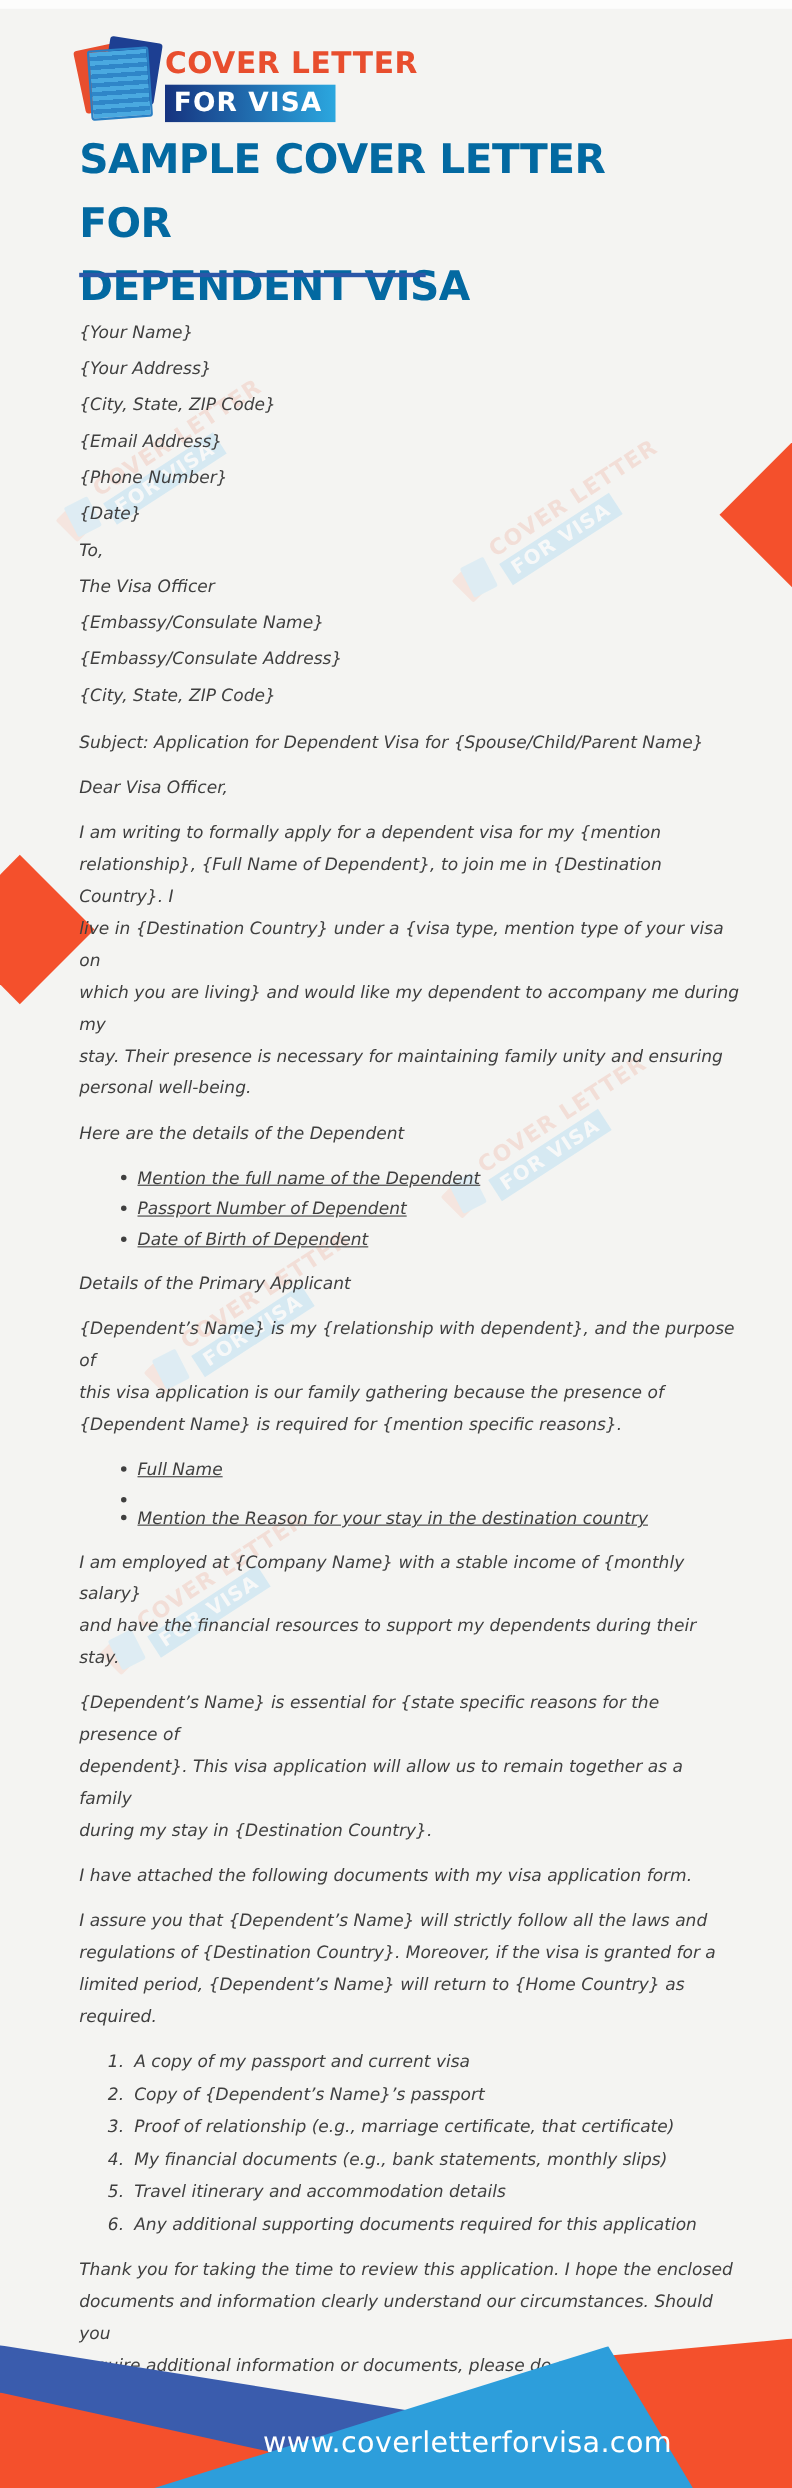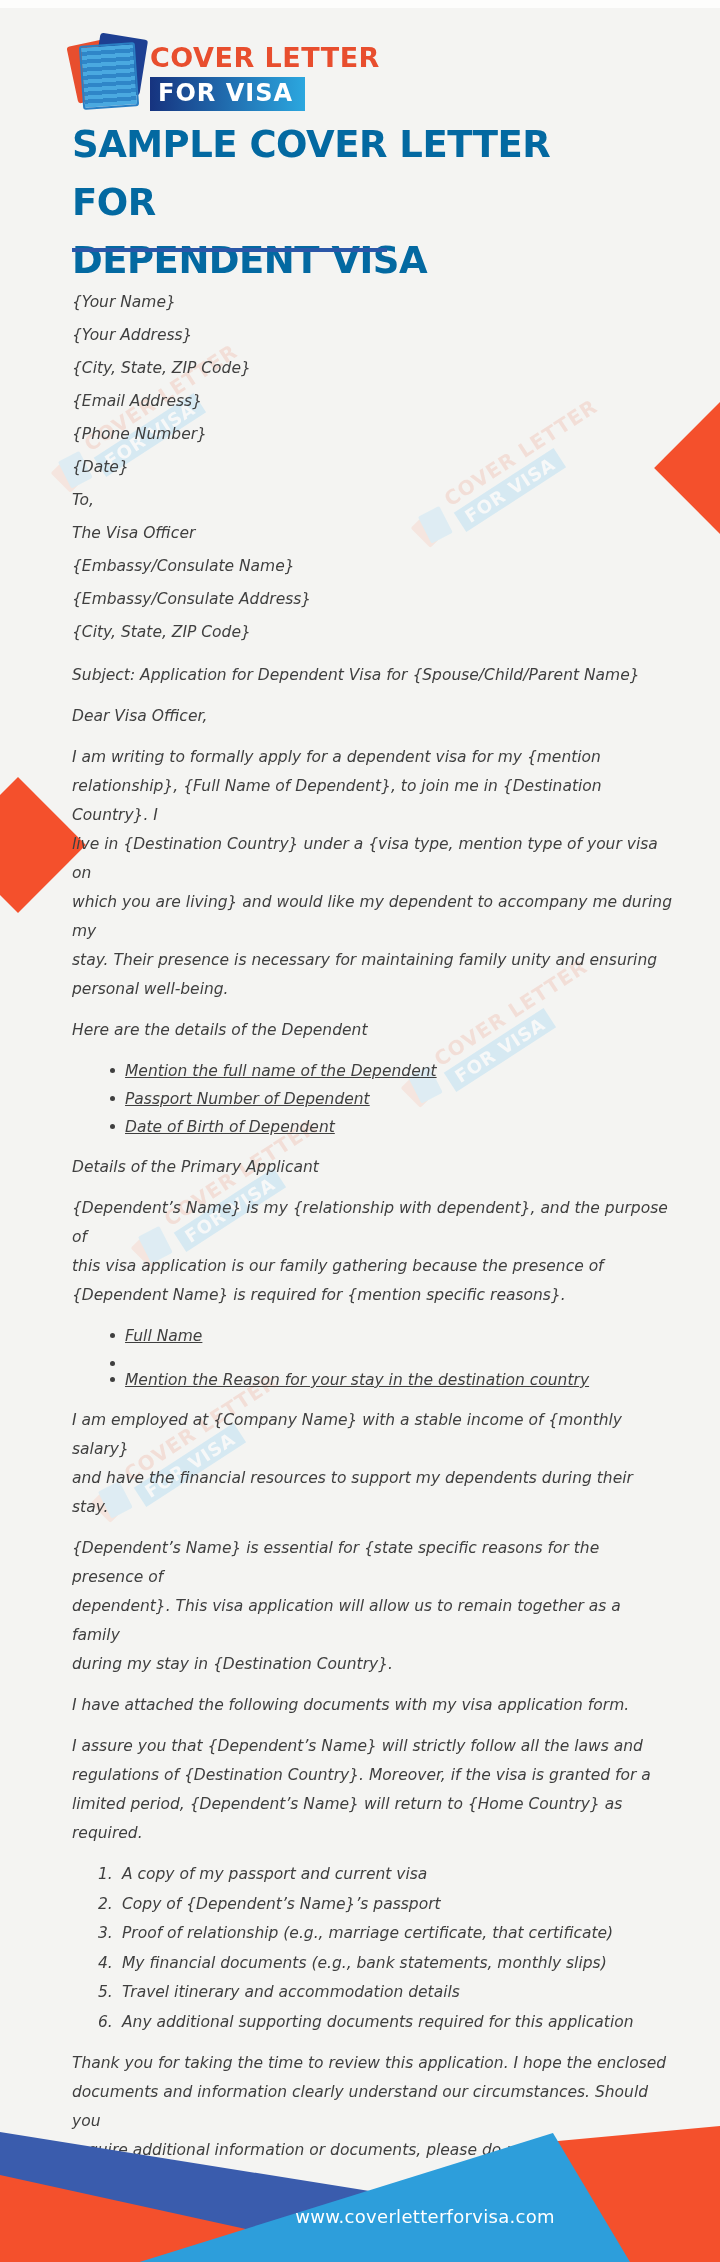--- a/index.html
+++ b/index.html
@@ -58,21 +58,21 @@
   .num{flex:none;width:24px;}
 
   
   .footer{position:absolute;left:0;bottom:0;width:720px;height:170px;z-index:5;}
   .footer .shape{position:absolute;left:0;top:0;width:100%;height:100%;}
   .f-darkblue{background:#3a5cad;clip-path:polygon(0 40px,100% 155px,100% 100%,0 100%);}
   .f-orange-left{background:#f4502c;clip-path:polygon(0 83px,55% 100%,0 100%);}
   .f-orange-right{background:#f4502c;clip-path:polygon(76% 50px,100% 34px,100% 100%,77% 100%);}
   .f-lightblue{background:#2d9edb;clip-path:polygon(76.8% 41px,87.5% 100%,19.4% 100%);}
   .f-url{position:absolute;left:0;top:114px;width:100%;text-align:center;
-    padding-left:130px;box-sizing:border-box;color:#ffffff;font-size:18px;letter-spacing:.3px;}
+    padding-left:130px;box-sizing:border-box;color:#ffffff;font-size:26px;letter-spacing:.3px;}
 </style>
 </head>
 <body>
 
 <div class="page">
   <div class="top-strip"></div>
 
   <div class="wm" style="left:40px;top:395px;">
     <span class="wm-icon">
         <span class="p1"></span>

